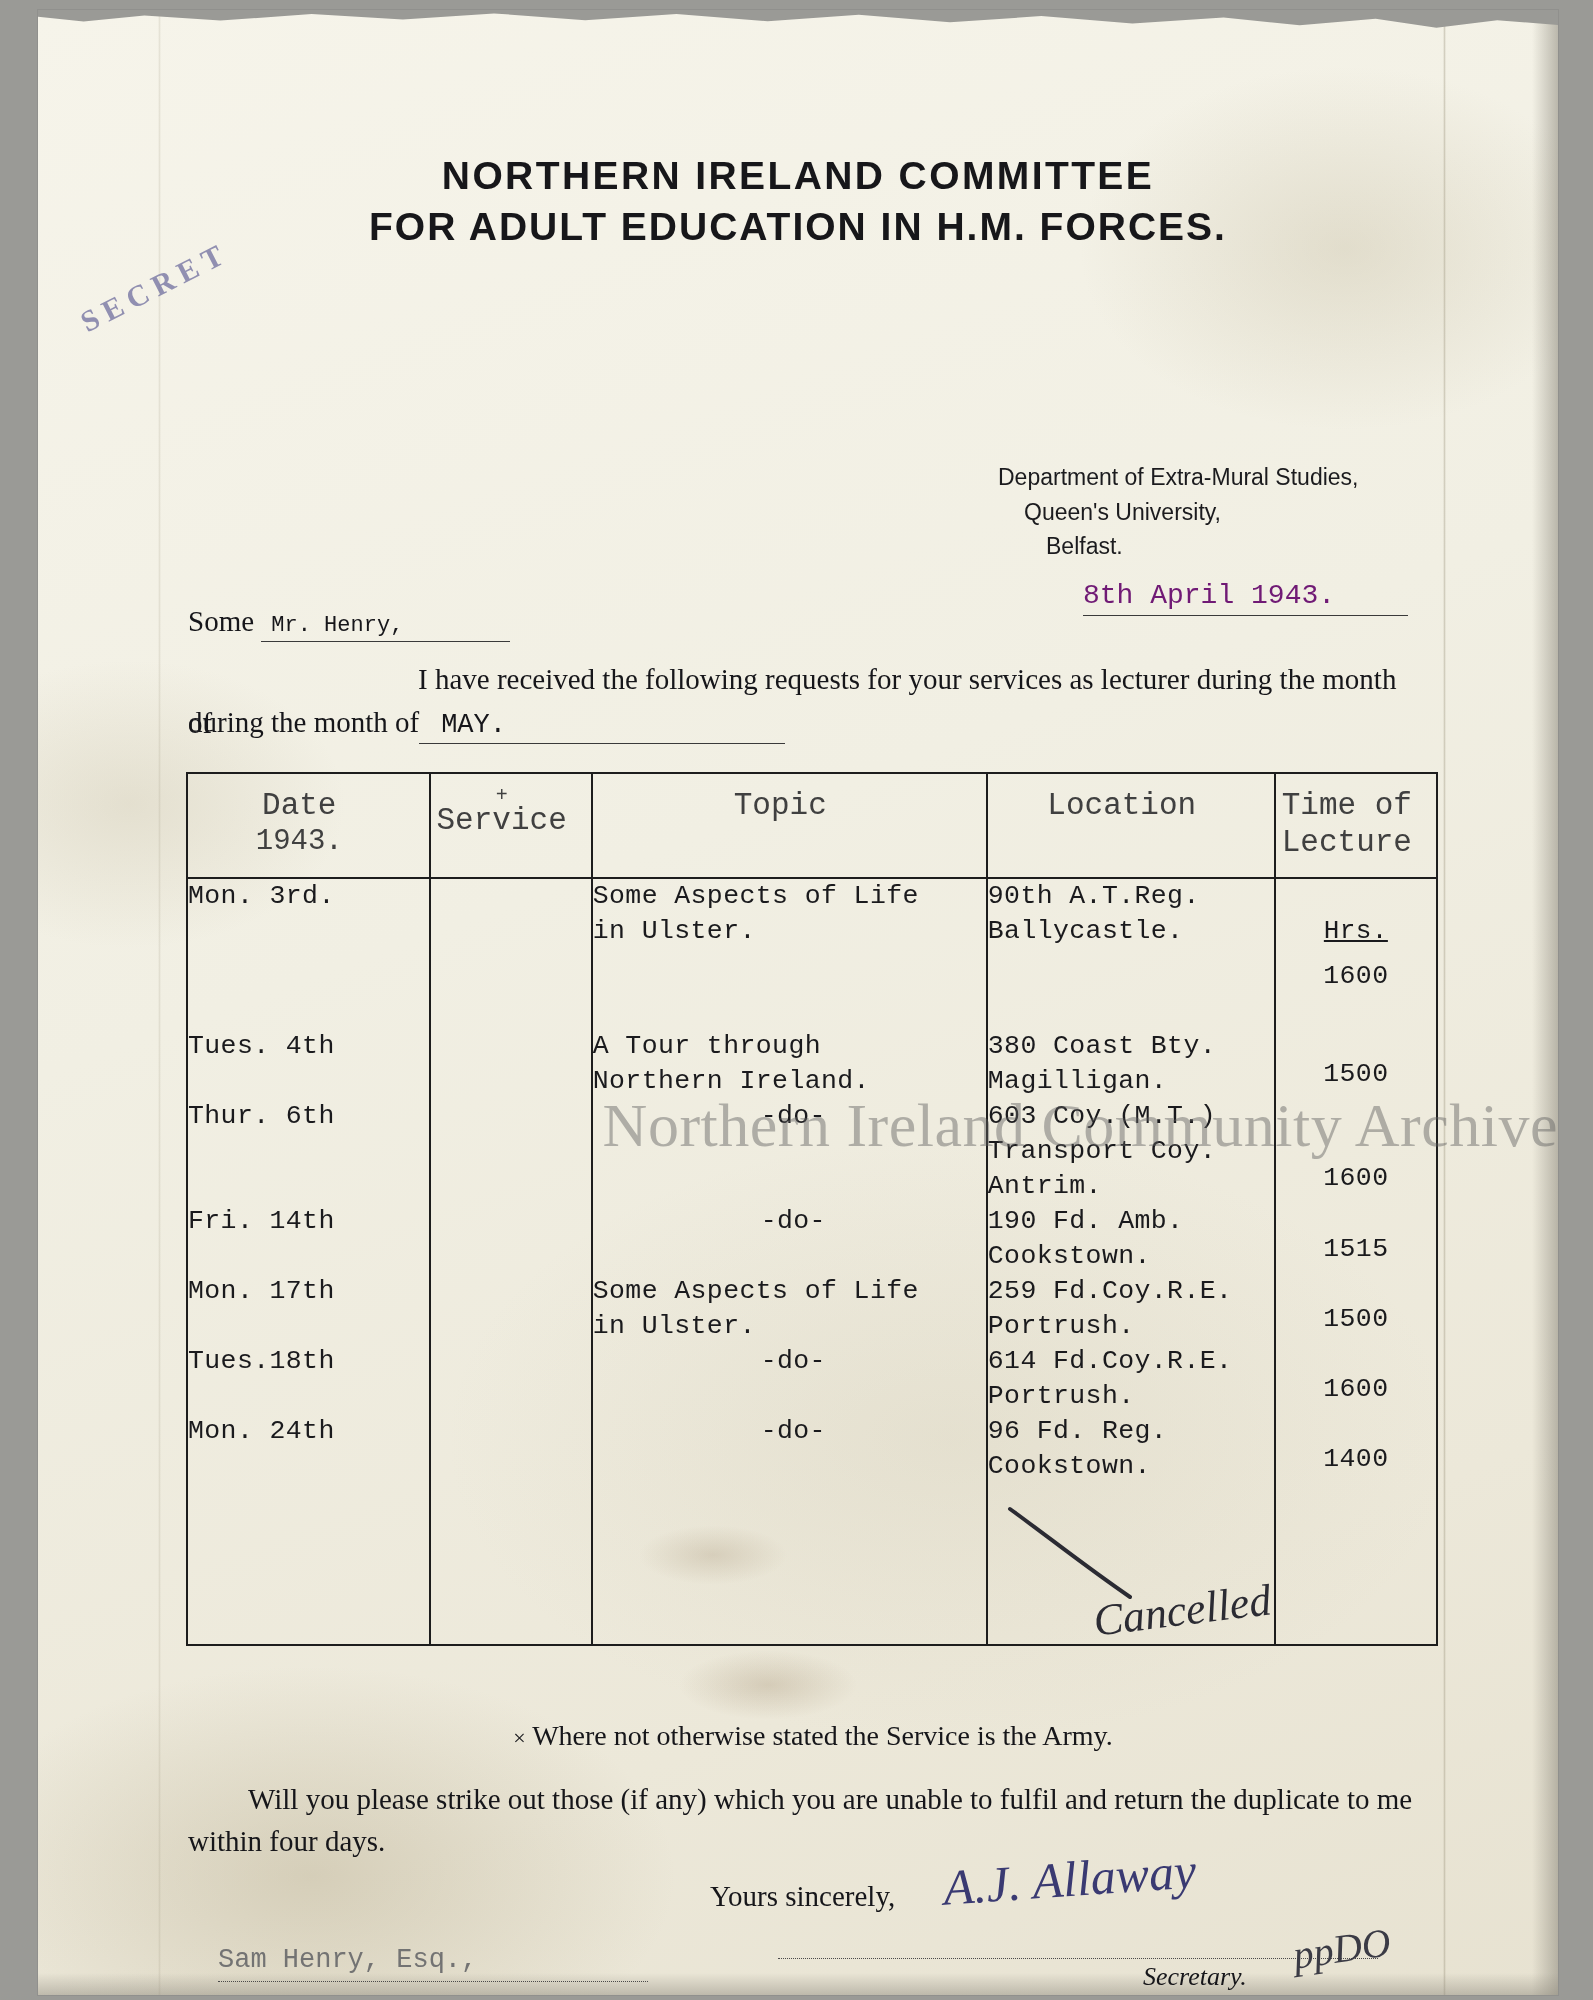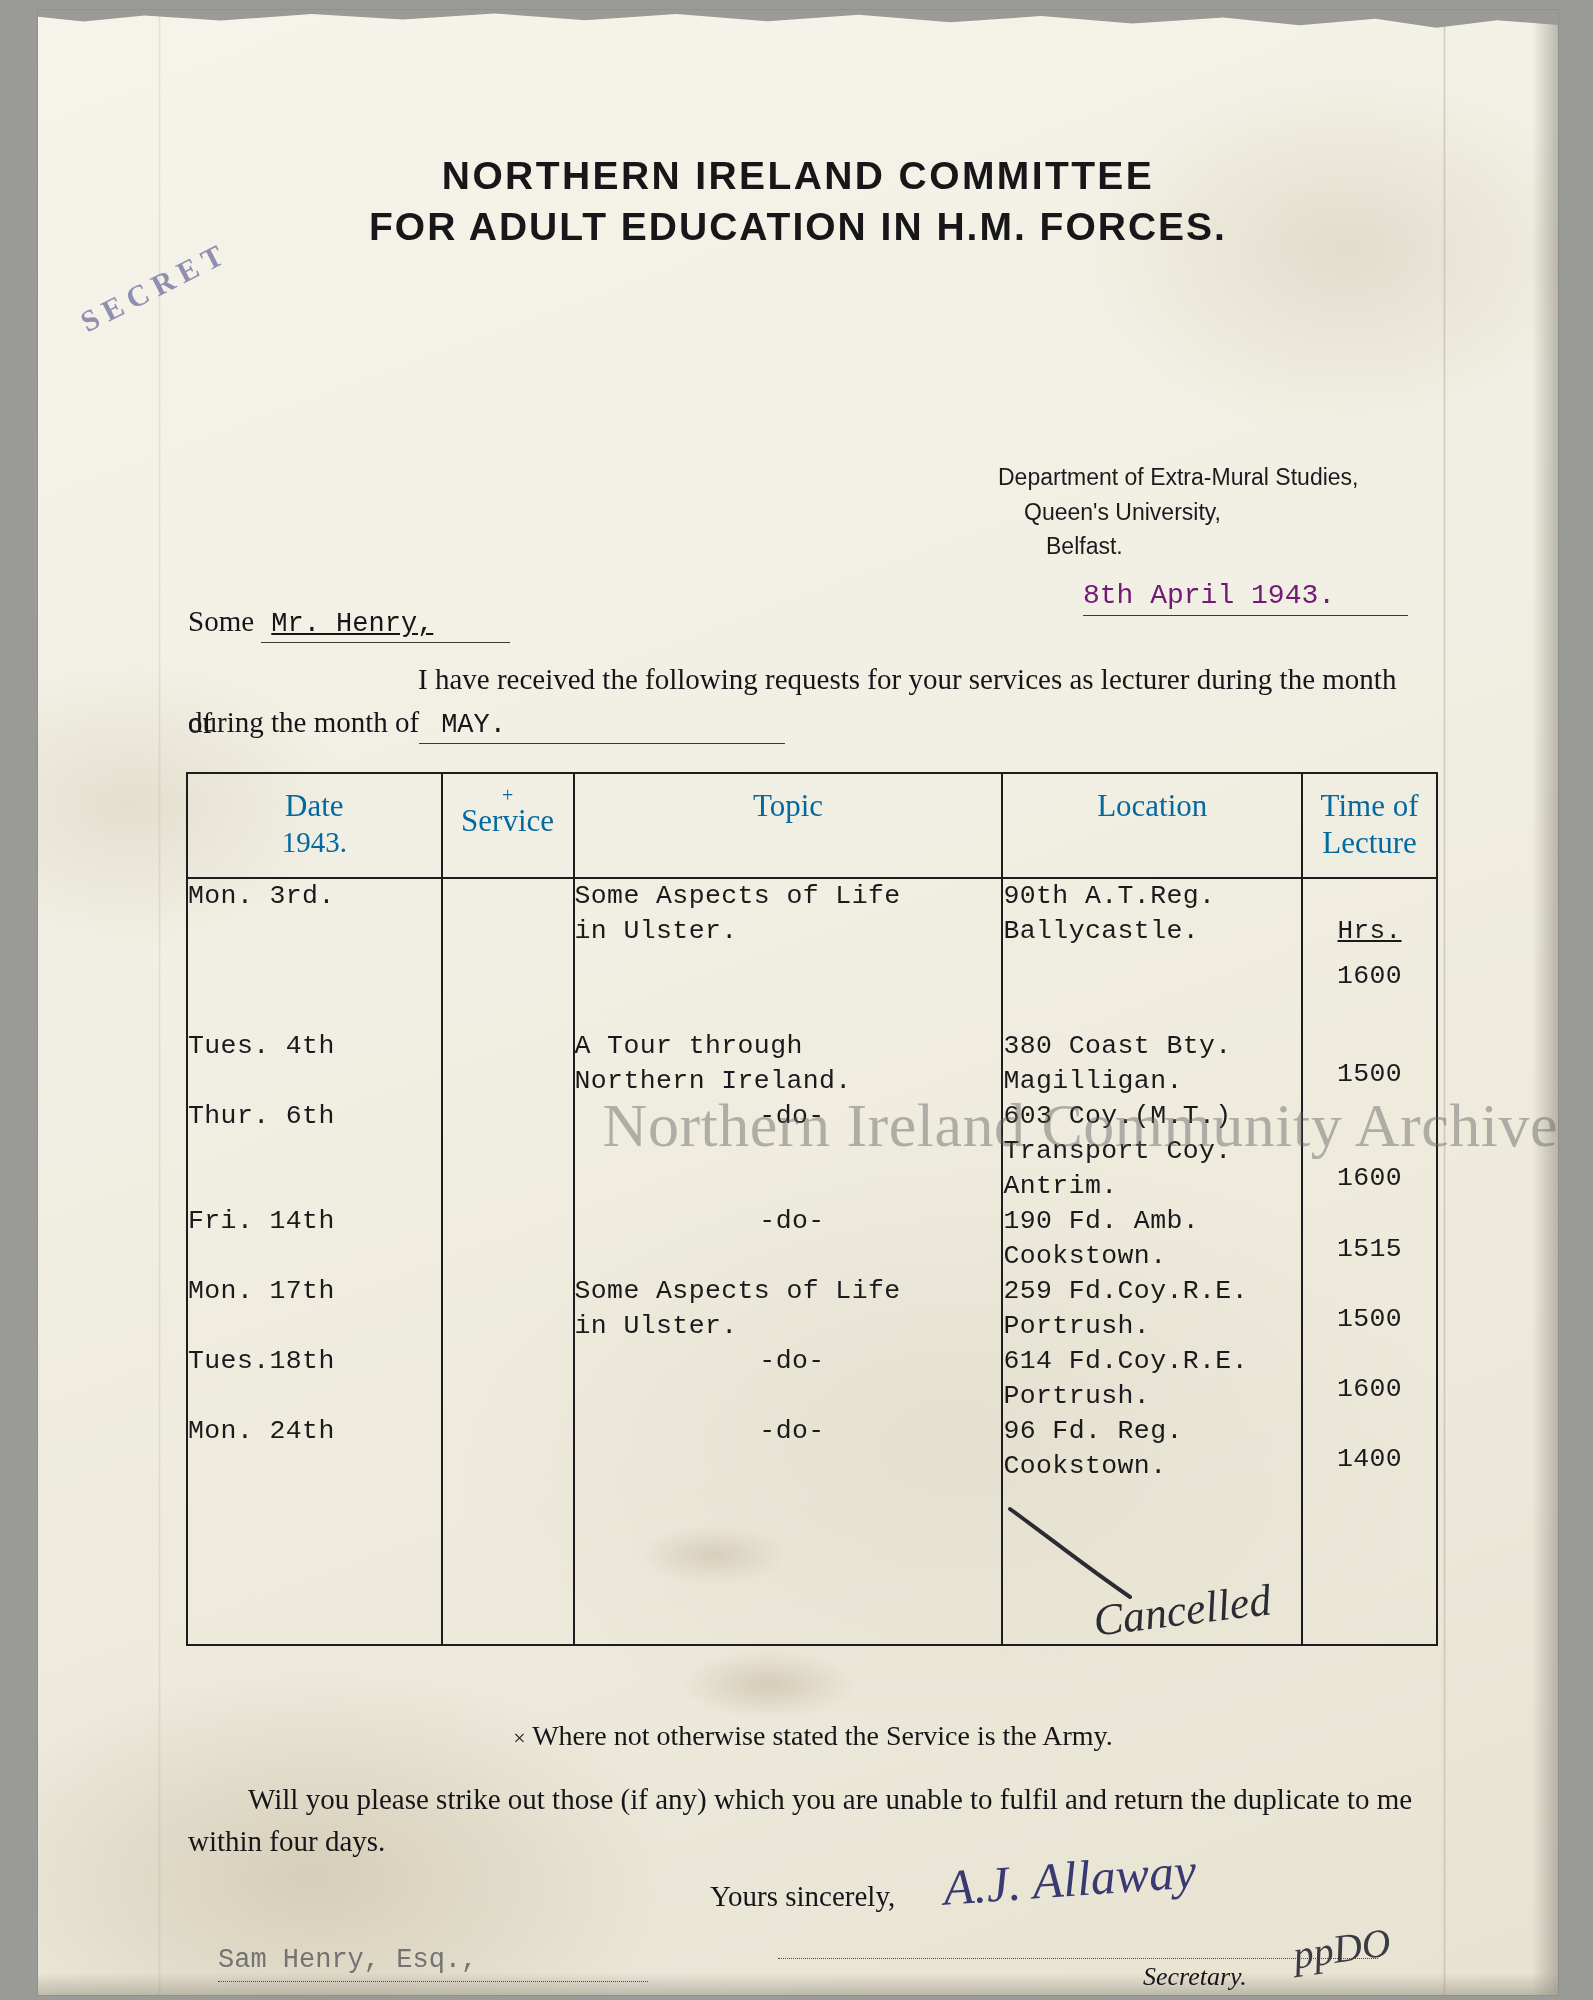--- a/index.html
+++ b/index.html
@@ -126,26 +126,25 @@
   .salutation {
     position: absolute;
     left: 150px;
     top: 455px;
     font-size: 29px;
     color: #16161a;
   }
   .salut-word { font-family: "Liberation Serif", serif; }
   .salut-name {
     font-family: "Liberation Mono", monospace;
-    font-size: 27px;
+    font-size: 22px;
     display: inline-block;
     min-width: 235px;
     border-bottom: 1px solid #3a3a3a;
     padding: 0 4px 3px 10px;
-    text-decoration: underline;
   }
 
   .body-p {
     position: absolute;
     left: 150px;
     top: 508px;
     width: 1235px;
     font-size: 29px;
     color: #16161a;
     line-height: 1.5;
@@ -183,26 +182,26 @@
   .tbl col.c-time { width: 135px; }
 
   .tbl td, .tbl th {
     border-left: 2px solid #1d1d1d;
     border-right: 2px solid #1d1d1d;
     vertical-align: top;
     padding: 0;
   }
   .tbl thead th {
     border-bottom: 2px solid #1d1d1d;
-    font-family: Liberation Serif, serif;
+    font-family: Liberation Mono, monospace;
     font-weight: 400;
     font-size: 31px;
-    color: #0369a1;
+    color: #404040;
     text-align: center;
-    padding: 14px 6px 16px 6px;
+    padding: 14px 24px 16px 6px;
     line-height: 1.18;
   }
   .th-date .sub { display:block; font-size: 29px; }
   .th-serv { text-align: left; padding-left: 14px; }
   .th-serv .plus { display:block; font-size: 20px; line-height: 0.75; }
   .th-time { line-height: 1.12; }
 
   .cell {
     font-family: "Liberation Mono", monospace;
     font-size: 26.5px;

